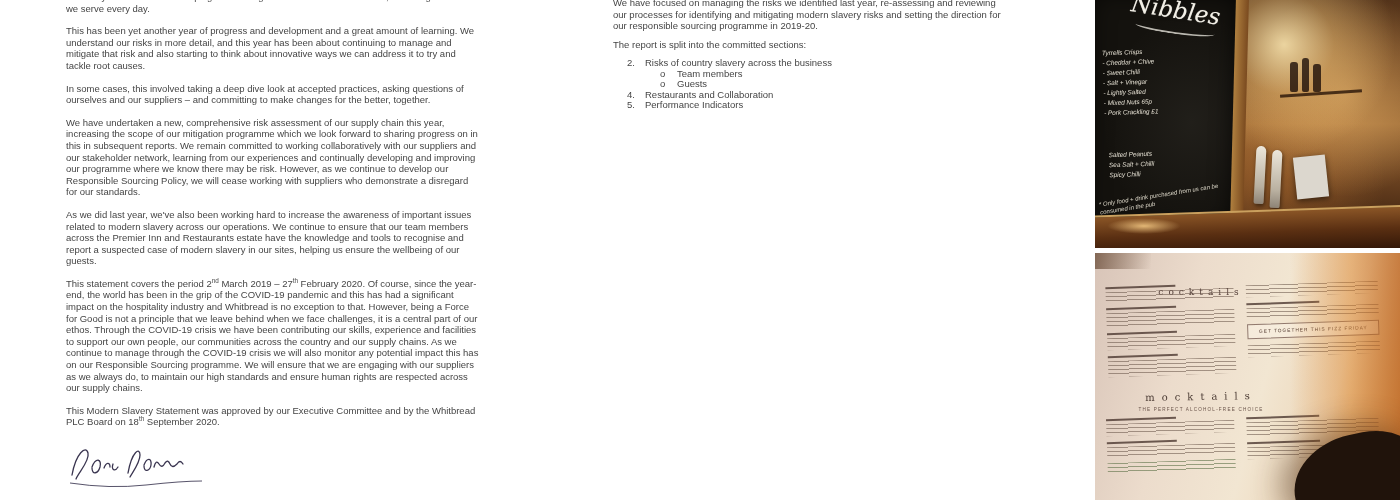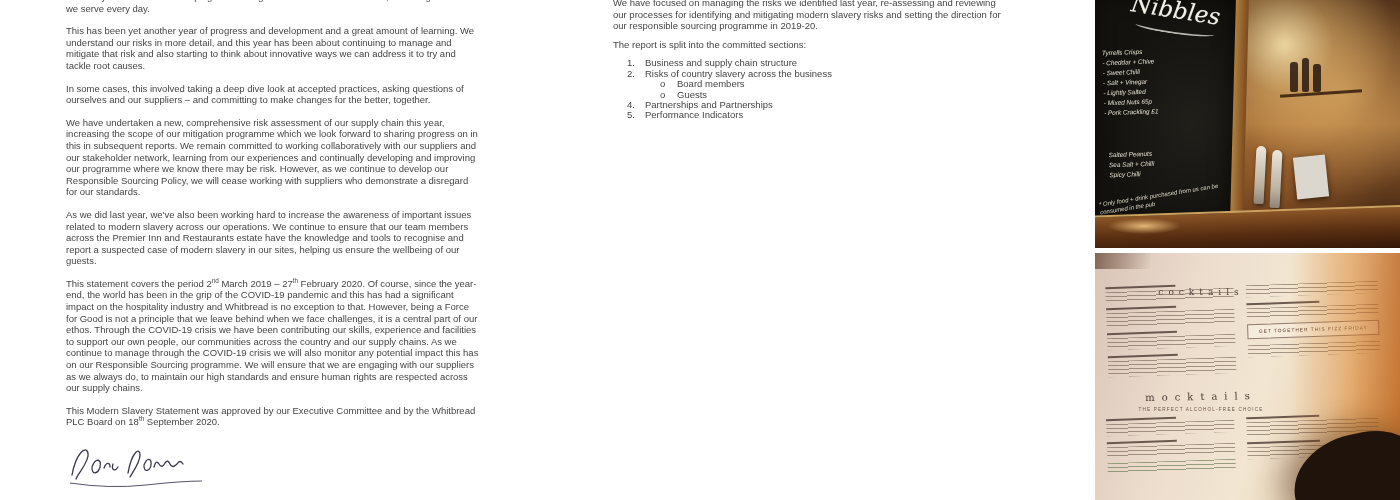--- a/index.html
+++ b/index.html
@@ -105,25 +105,24 @@
       <path d="M4 44 q 40 6 76 2 t 56 -4" stroke="#3a3550" stroke-width="1" fill="none" opacity="0.85"></path>
     </svg>
   </div>
   <div class="sig-name">Alison Brittain</div>
 </div>
 
 <div id="mid-col" class="doc-col">
   <p style="margin-bottom:7px;">We have focused on managing the risks we identified last year, re-assessing and reviewing our processes for identifying and mitigating modern slavery risks and setting the direction for our responsible sourcing programme in 2019-20.</p>
   <div class="intro">The report is split into the committed sections:</div>
   <div class="sections-list">
-    <div class="li"><span class="num">1.</span><span>Business and supply chain structure</span></div>
     <div class="li"><span class="num">2.</span><span>Risks of country slavery across the business</span></div>
-    <div class="li sub"><span class="bullet">o</span><span>Board members</span></div>
+    <div class="li sub"><span class="bullet">o</span><span>Team members</span></div>
     <div class="li sub"><span class="bullet">o</span><span>Guests</span></div>
-    <div class="li"><span class="num">4.</span><span>Partnerships and Partnerships</span></div>
+    <div class="li"><span class="num">4.</span><span>Restaurants and Collaboration</span></div>
     <div class="li"><span class="num">5.</span><span>Performance Indicators</span></div>
   </div>
 </div>
 
 <div id="photo-top">
   <div class="shelf"></div>
   <div class="bottle" style="left:195px; top:62px; width:8px; height:30px;"></div>
   <div class="bottle" style="left:207px; top:58px; width:7px; height:34px;"></div>
   <div class="bottle" style="left:218px; top:64px; width:8px; height:28px;"></div>
   <div class="tap" style="left:160px; top:146px;"></div>

